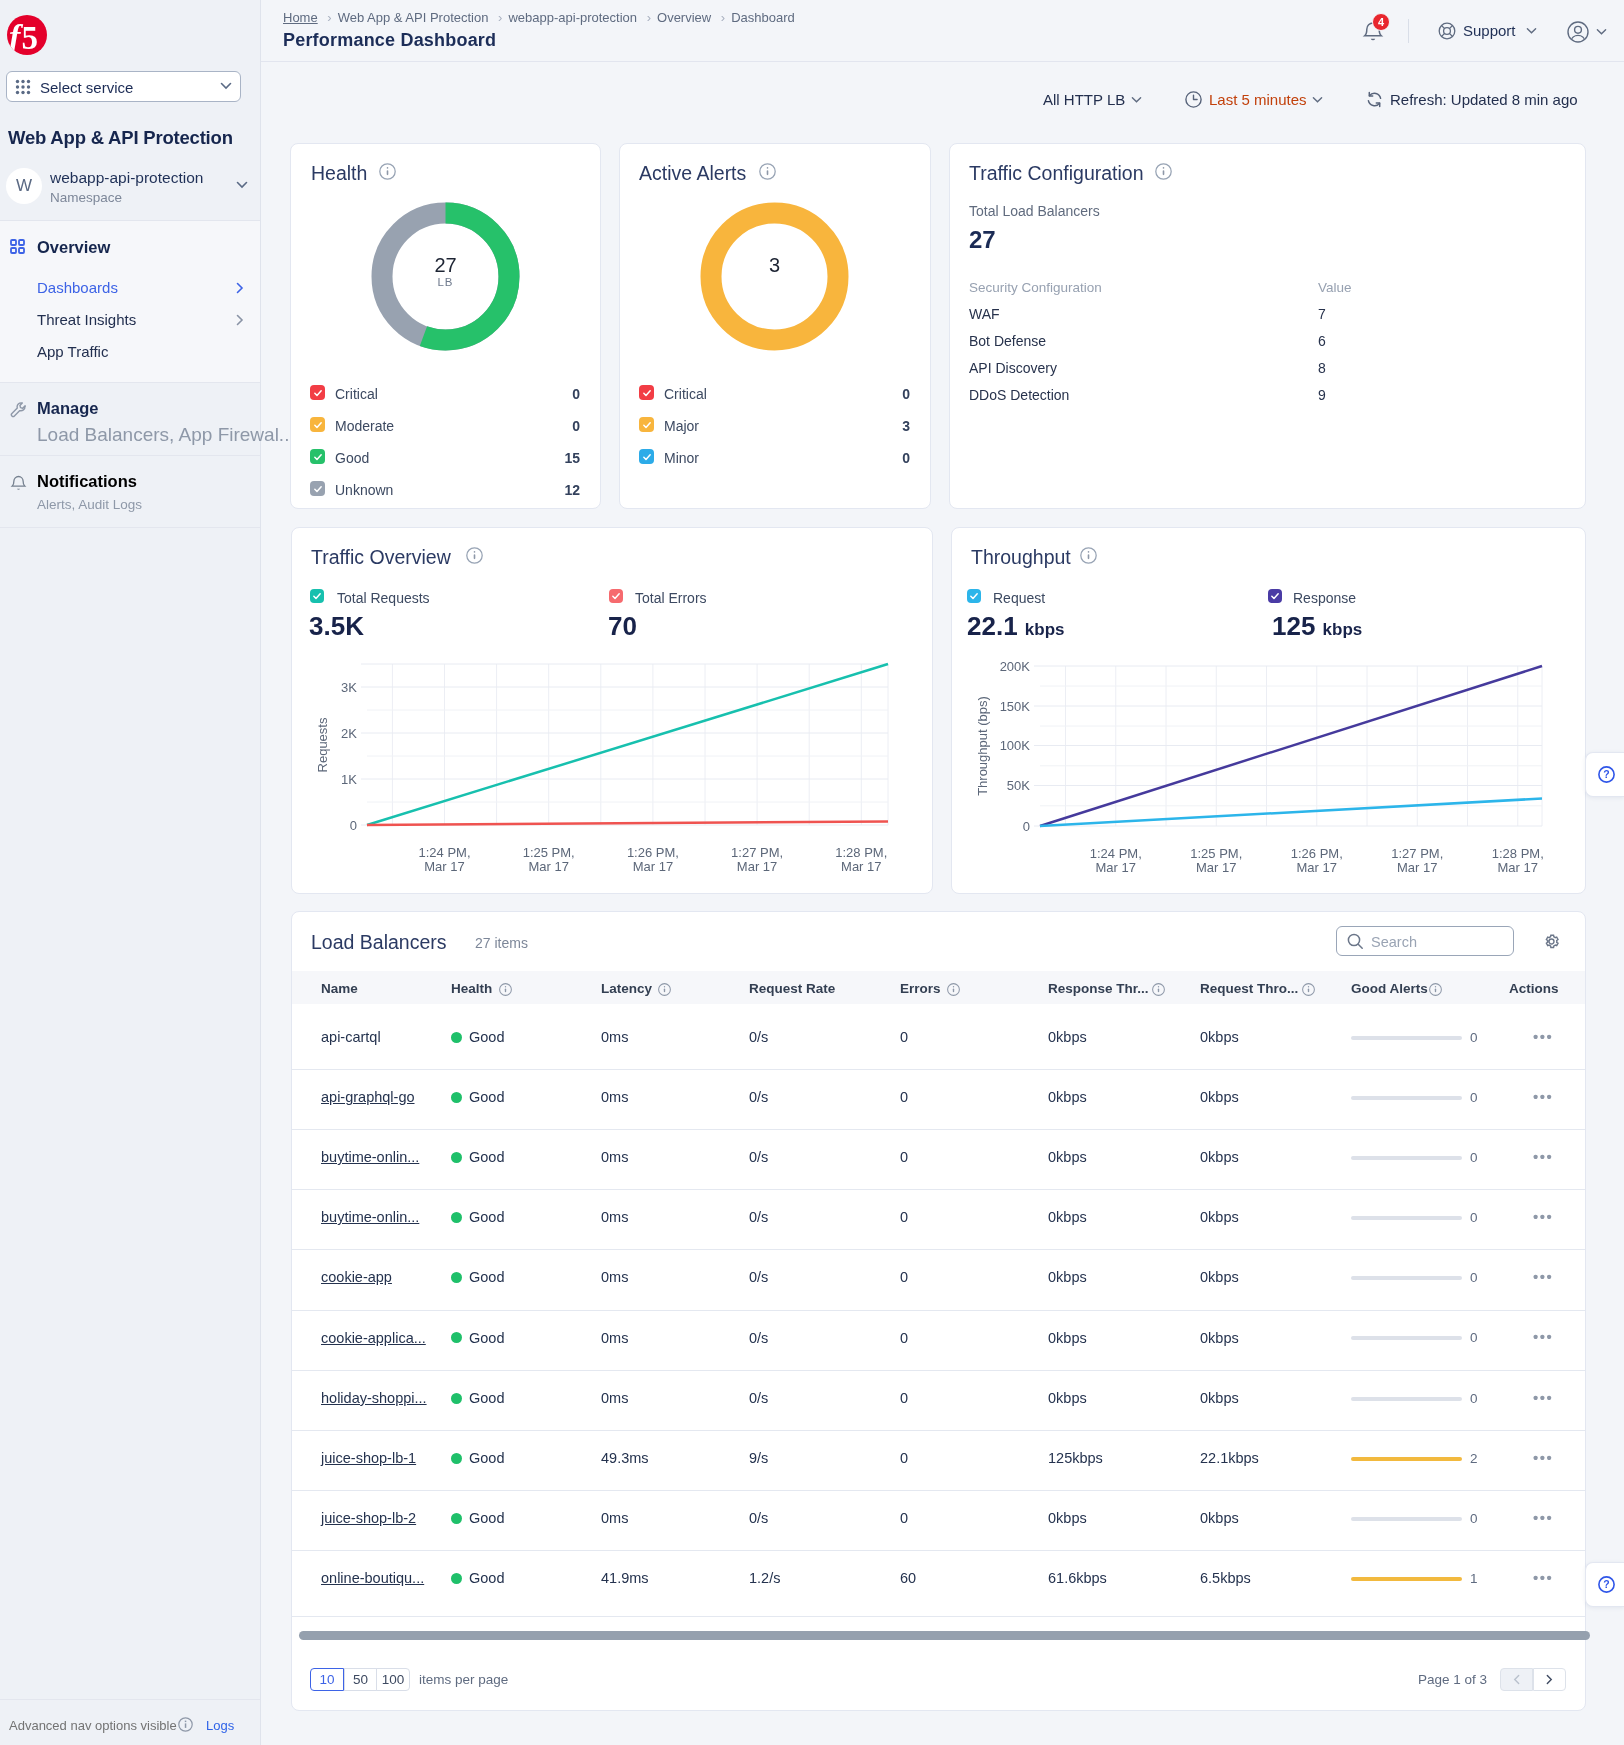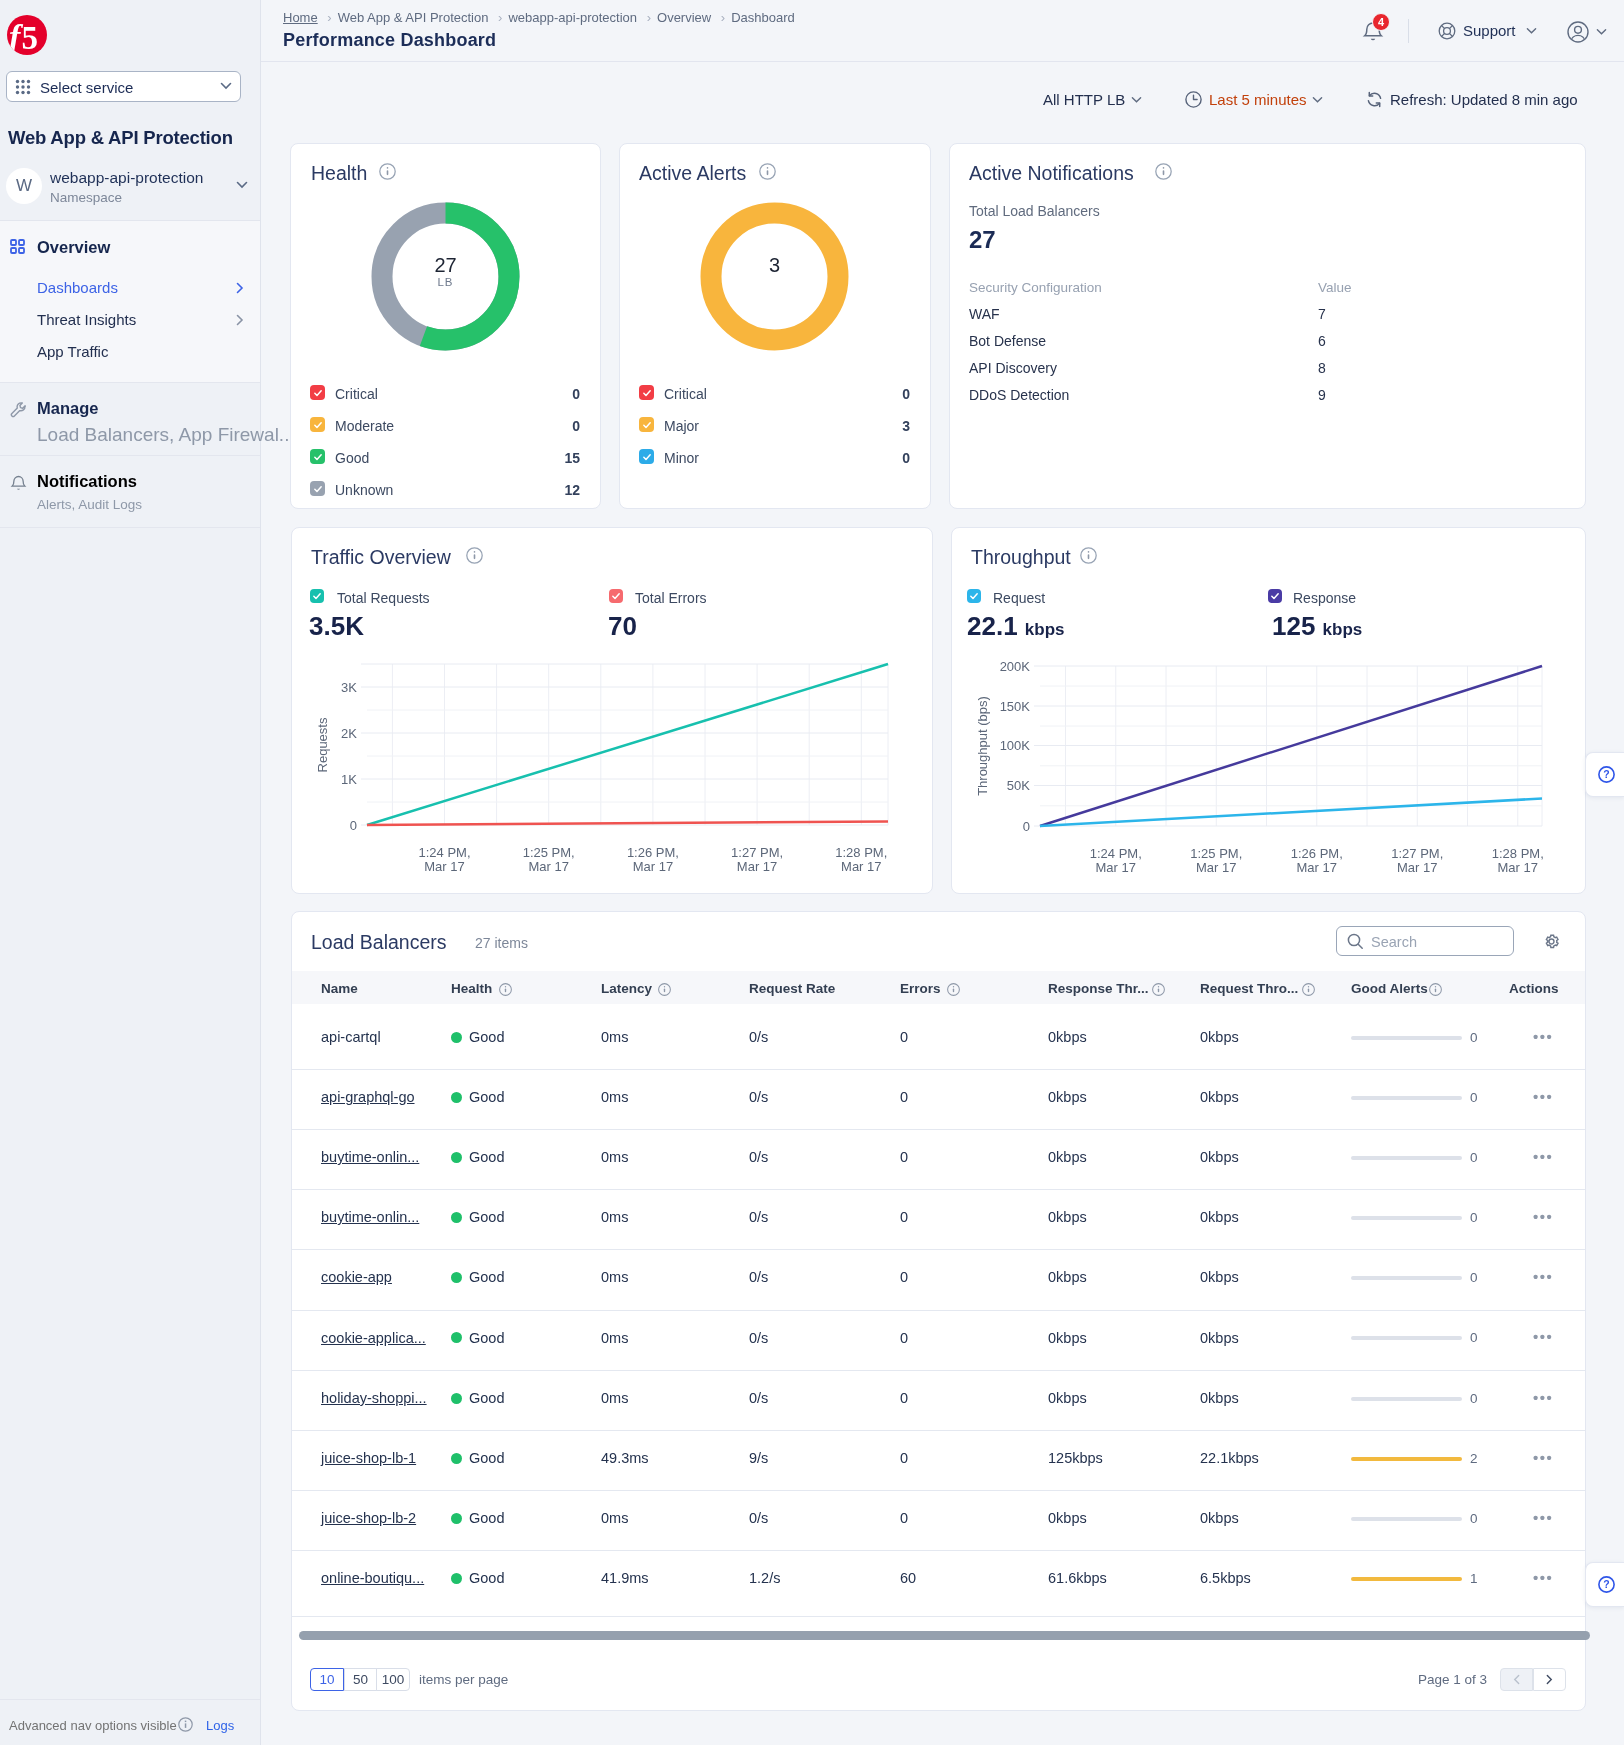--- a/index.html
+++ b/index.html
@@ -243,21 +243,21 @@
 <div class="leg-val" style="left:810px;top:418px;width:100px">3</div>
 <div class="chk" style="left:639px;top:449px;background:#2cabe8">
     <svg width="10" height="10" viewBox="0 0 12 12">
       <path d="M2.2 6.4l2.6 2.6 5-5.6" stroke="#fff" stroke-width="1.8" fill="none" stroke-linecap="round" stroke-linejoin="round"></path>
     </svg>
   </div>
 <div class="leg-label" style="left:664px;top:450px">Minor</div>
 <div class="leg-val" style="left:810px;top:450px;width:100px">0</div>
 
 <div class="card" style="left:949px;top:143px;width:637px;height:366px"></div>
-<div class="abs ctitle" style="left:969px;top:162px">Active Notifications</div>
+<div class="abs ctitle" style="left:969px;top:162px">Traffic Configuration</div>
 <svg class="abs" style="left:1155px;top:163px" width="17" height="17" viewBox="0 0 19 19">
     <circle cx="9.5" cy="9.5" r="8.6" fill="none" stroke="#97a3b4" stroke-width="1.4"></circle>
     <rect x="8.6" y="8" width="1.8" height="5.6" rx=".9" fill="#8e98a8"></rect>
     <rect x="8.6" y="4.6" width="1.8" height="1.9" rx=".9" fill="#8e98a8"></rect>
   </svg>
 <div class="abs" style="left:969px;top:203px;font-size:14px;color:#606b7e">Total Load Balancers</div>
 <div class="abs" style="left:969px;top:226px;font-size:24px;font-weight:bold;color:#1b2b55">27</div>
 <div class="abs" style="left:969px;top:280px;font-size:13.5px;color:#97a1b1">Security Configuration</div>
 <div class="abs" style="left:1318px;top:280px;font-size:13.5px;color:#97a1b1">Value</div>
 <div class="abs" style="left:969px;top:306px;font-size:14px;color:#27324c">WAF</div>

